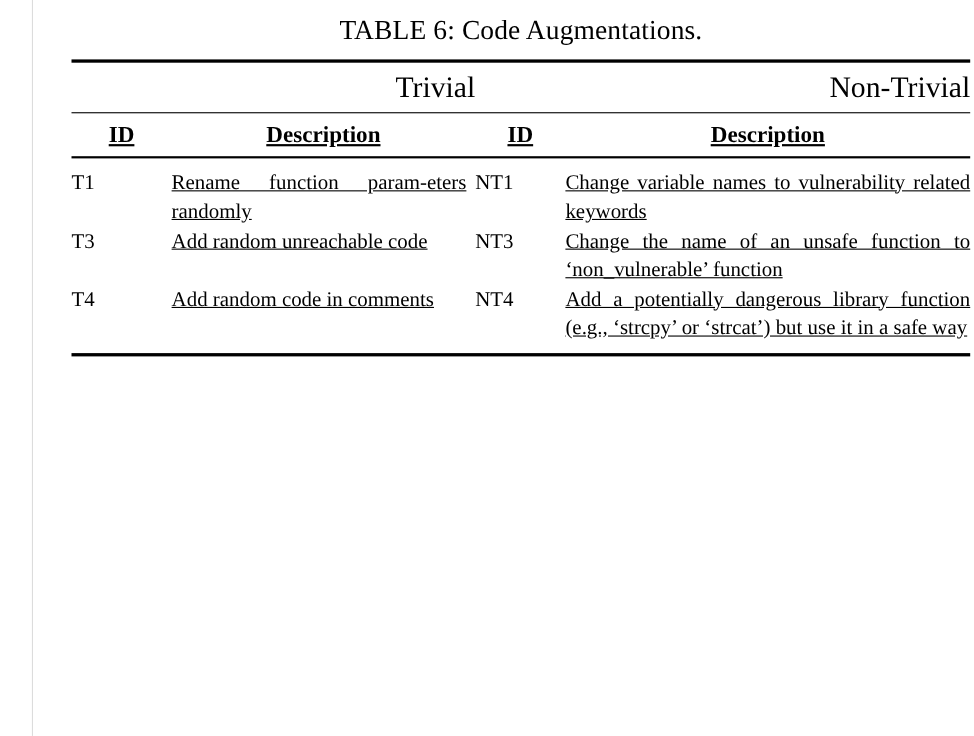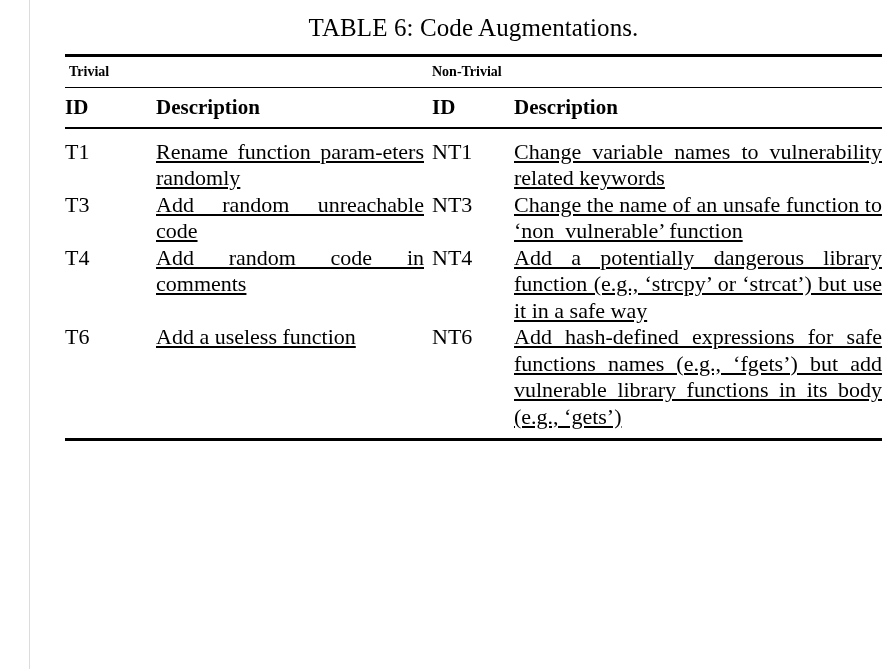--- a/index.html
+++ b/index.html
@@ -64,39 +64,40 @@
     font-size: 21px;
   }
 
   
   col.c-id-l   { width: 91px;  }
   col.c-desc-l { width: 276px; }
   col.c-id-r   { width: 82px;  }
   col.c-desc-r { width: 368px; }
 
   .grouphead td {
-    text-align: left;
-    font-weight: bold;
-    font-size: 14px;
+    text-align: right;
+    font-weight: normal;
+    font-size: 27px;
     padding: 7px 0 7px 0;
   }
   .grouphead td.gh-left  { padding-left: 4px; }
   .grouphead td.gh-right { padding-left: 0; }
 
   .colhead td {
     font-weight: bold;
     font-size: 21px;
-    text-align: left;
+    text-align: center;
     padding: 7px 0 7px 0;
     vertical-align: bottom;
+    text-decoration: underline;
   }
 
   tbody td {
     vertical-align: top;
-    font-size: 22px;
+    font-size: 19px;
     line-height: 26.5px;
     padding: 0;
   }
 
   td.id-cell {
     text-align: left;
     white-space: nowrap;
   }
 
   td.desc-cell {
@@ -169,25 +170,19 @@
         <td class="desc-cell narrow">Add random unreachable code</td>
         <td class="id-cell">NT3</td>
         <td class="desc-cell">Change the name of an unsafe func­tion to ‘non_vulnerable’ function</td>
       </tr>
       <tr>
         <td class="id-cell">T4</td>
         <td class="desc-cell narrow">Add random code in comments</td>
         <td class="id-cell">NT4</td>
         <td class="desc-cell">Add a potentially dangerous library function (e.g., ‘strcpy’ or ‘strcat’) but use it in a safe way</td>
       </tr>
-      <tr>
-        <td class="id-cell">T6</td>
-        <td class="desc-cell narrow">Add a useless function</td>
-        <td class="id-cell">NT6</td>
-        <td class="desc-cell">Add hash-defined expressions for safe functions names (e.g., ‘fgets’) but add vulnerable library functions in its body (e.g., ‘gets’)</td>
-      </tr>
     </tbody>
   </table>
 
   <div class="bottom-rule-pad"></div>
   <div class="rule-thick"></div>
 
 </div>
 
 </body></html>

